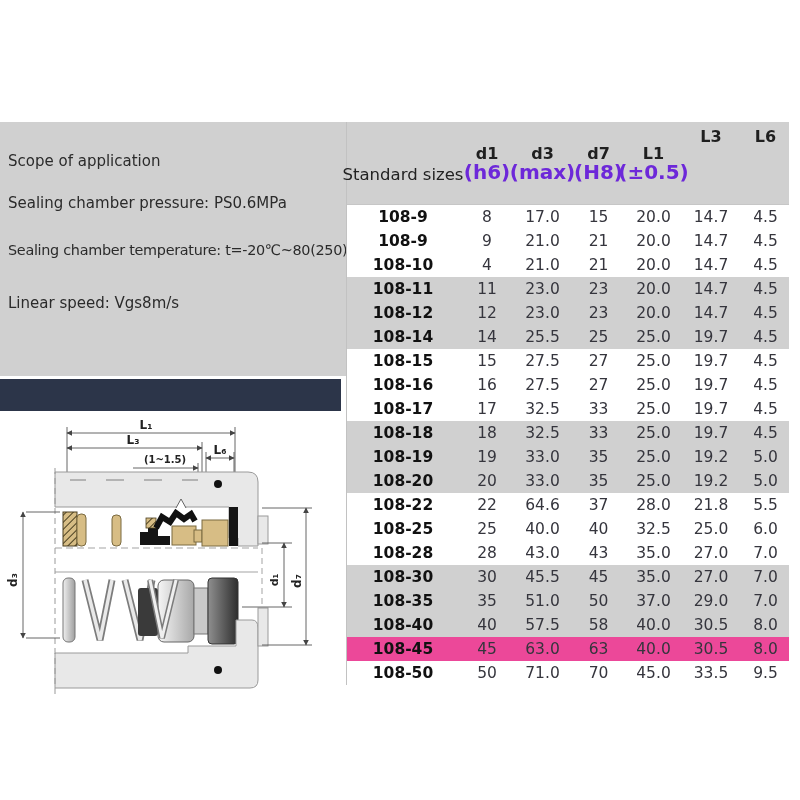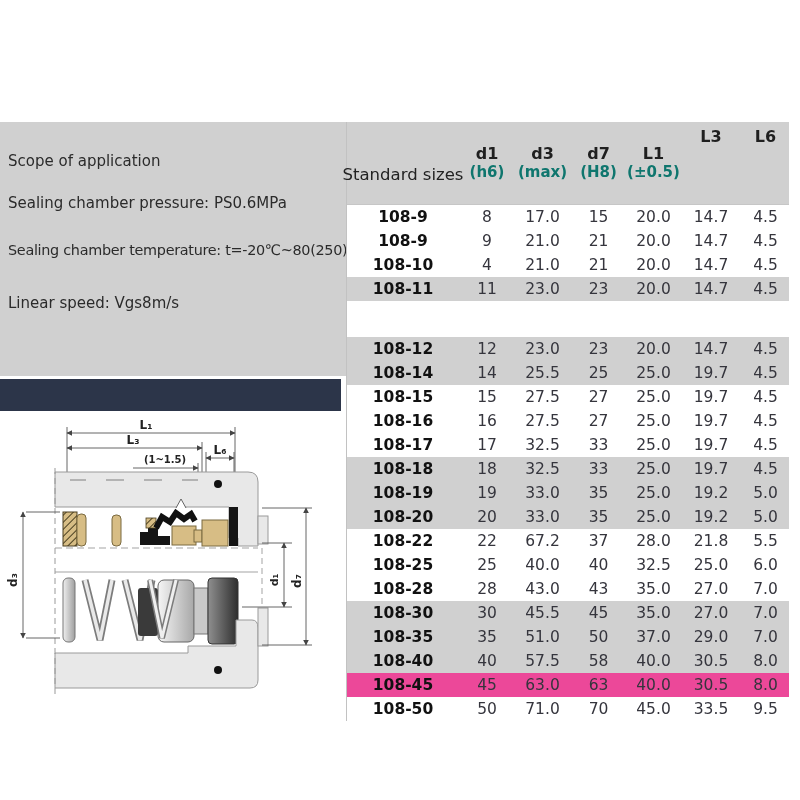--- a/index.html
+++ b/index.html
@@ -21,21 +21,21 @@
   .drawing-wrap{position:absolute;left:0;top:408px;width:340px;height:292px;}
 
   
   .table-panel{position:absolute;left:346px;top:122px;width:442px;background:#fff;
                border-left:1px solid #c2c2c2;}
   .thead{display:grid;grid-template-columns:112px 56px 55px 57px 53px 62px 47px;
          height:83px;background:#d0d0d0;border-bottom:1px solid #c6c6c6;box-sizing:border-box;}
   .thead .hcell{display:flex;flex-direction:column;align-items:center;justify-content:center;
                 line-height:18px;}
   .thead .hname{font-weight:bold;font-size:16px;color:#1f1f1f;}
-  .thead .hsub{font-weight:bold;font-size:15px;color:#0f766e;}
+  .thead .hsub{font-weight:bold;font-size:20px;color:#6d28d9;}
   .thead .top-align{justify-content:flex-start;padding-top:6px;box-sizing:border-box;}
   .thead .label-cell{justify-content:center;margin-top:23px;}
   .thead .hlabel{font-size:16.5px;font-weight:normal;color:#222;white-space:nowrap;}
   .trow{display:grid;grid-template-columns:112px 56px 55px 57px 53px 62px 47px;
         align-items:center;height:24px;}
   .trow .c{text-align:center;font-size:15.5px;color:#35353d;}
   .trow .size{font-weight:bold;color:#111;}
 </style>
 </head>
 <body>
@@ -220,21 +220,21 @@
   </div>
         <div class="trow" style="background: rgb(208, 208, 208);">
     <span class="c size">108-11</span>
     <span class="c">11</span>
     <span class="c">23.0</span>
     <span class="c">23</span>
     <span class="c">20.0</span>
     <span class="c">14.7</span>
     <span class="c">4.5</span>
   </div>
-        <div class="trow" style="background: rgb(208, 208, 208); margin-top: 36px;">
+        <div class="trow" style="background: rgb(208, 208, 208);">
     <span class="c size">108-12</span>
     <span class="c">12</span>
     <span class="c">23.0</span>
     <span class="c">23</span>
     <span class="c">20.0</span>
     <span class="c">14.7</span>
     <span class="c">4.5</span>
   </div>
         <div class="trow" style="background: rgb(208, 208, 208);">
     <span class="c size">108-14</span>
@@ -295,21 +295,21 @@
     <span class="c">20</span>
     <span class="c">33.0</span>
     <span class="c">35</span>
     <span class="c">25.0</span>
     <span class="c">19.2</span>
     <span class="c">5.0</span>
   </div>
         <div class="trow" style="background: rgb(255, 255, 255);">
     <span class="c size">108-22</span>
     <span class="c">22</span>
-    <span class="c">67.2</span>
+    <span class="c">64.6</span>
     <span class="c">37</span>
     <span class="c">28.0</span>
     <span class="c">21.8</span>
     <span class="c">5.5</span>
   </div>
         <div class="trow" style="background: rgb(255, 255, 255);">
     <span class="c size">108-25</span>
     <span class="c">25</span>
     <span class="c">40.0</span>
     <span class="c">40</span>

